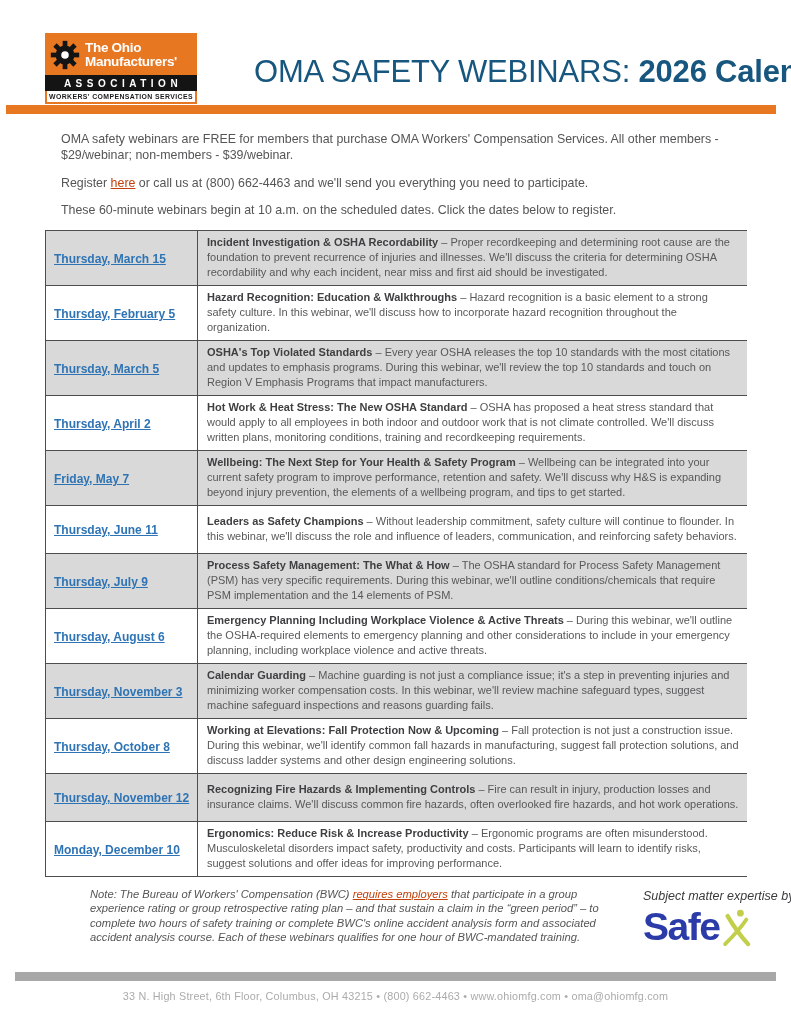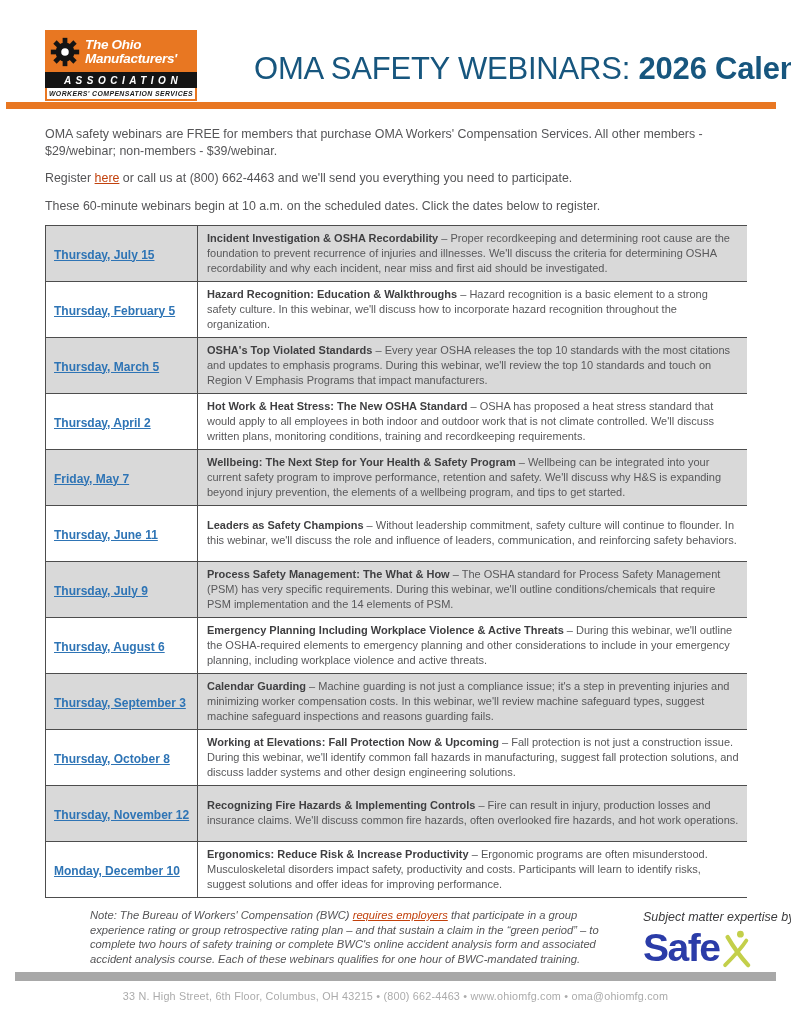--- a/index.html
+++ b/index.html
@@ -4,40 +4,40 @@
 <style>
   * { margin:0; padding:0; box-sizing:border-box; }
   html,body { background:#e8e8e8; }
   .page {
     width:791px; height:1024px; margin:0 auto; background:#ffffff;
     font-family:"Liberation Sans", sans-serif; color:#555557;
     position:relative; overflow:hidden; display:flex; flex-direction:column;
   }
   
   .header { padding:30px 45px 0 45px; display:flex; align-items:flex-end; height:104px; }
-  .oma-logo { width:152px; flex:0 0 152px;font-style:italic; }
+  .oma-logo { width:152px; flex:0 0 152px; }
   .logo-top { background:#E87722; display:flex; align-items:center; padding:3px 4px 2px 3px; height:42px; }
   .gear-wrap { width:34px; height:34px; flex:0 0 34px; margin-right:3px; }
   .logo-lines { color:#fff; font-weight:bold; font-size:13.5px; line-height:14px; letter-spacing:-0.3px; }
   .logo-assoc { background:#141414; color:#fff; text-align:center; font-size:10px; font-weight:bold; letter-spacing:4.5px; padding:3px 0 2px 4px; }
   .logo-tagline { background:#fff; border:2px solid #E87722; border-top:none; color:#1a1a1a; font-size:6.9px; font-weight:bold; text-align:center; letter-spacing:0.4px; padding:2px 0; }
   .doc-title { margin-left:57px; padding-bottom:14px; font-size:31px; color:#17567E; letter-spacing:-0.2px; white-space:nowrap; }
   .doc-title .t-bold { font-weight:bold; }
   .orange-rule { height:9px; background:#E87722; margin:1px 15px 0 6px; }
   
   .content { padding:17px 45px 0 45px; }
-  .intro p { font-size:12.4px; line-height:16.4px; margin-bottom:11px; color:#555557; }
+  .intro p { font-size:12.4px; line-height:16.4px; margin-bottom:11px; color:#555557;margin-left:16px; }
   a.doclink { color:#c2410c; text-decoration:underline; cursor:pointer; }
   
   table.webinar-table { border-collapse:collapse; width:702px; margin-top:3px; table-layout:fixed; }
   .webinar-table tr { border-top:1px solid #4d4d4d; border-bottom:1px solid #4d4d4d; }
   .webinar-table tr:nth-child(odd) { background:#D9D9D9; }
   .webinar-table td { vertical-align:middle; }
   td.cell-date { width:152px; border-left:1px solid #4d4d4d; border-right:1.5px solid #4d4d4d; padding:4px 4px 4px 8px; }
-  td.cell-desc { padding:4px 8px 5px 9px; height:56px; }
+  td.cell-desc { padding:4px 8px 5px 9px; height:48px; }
   a.date-link { color:#2E74B5; font-weight:bold; font-size:12px; text-decoration:underline; cursor:pointer; white-space:nowrap; }
   .cell-desc { font-size:11px; line-height:15px; color:#58585A; }
   .cell-desc b { color:#3F3F41; }
   
   .bottom { display:flex; padding:10px 45px 0 45px; }
   .bwc-note { width:525px; flex:0 0 525px; font-style:italic; font-size:11.2px; line-height:14.6px; color:#555557; }
   .safex-block { flex:1; text-align:left; padding-top:2px;margin-left:28px; }
   .safex-tagline { font-style:italic; font-size:12.5px; color:#3A3A3C; margin-bottom:4px; white-space:nowrap; }
   .safex-logo { display:inline-flex; align-items:flex-start; }
   .safex-word { font-size:39px; font-weight:bold; color:#2B3CA8; letter-spacing:-1.5px; line-height:40px; }
@@ -89,21 +89,21 @@
 
     <div class="intro">
       <p><span>OMA safety webinars are FREE for members that purchase OMA Workers' Compensation Services. All other members - $29/webinar; non-members - $39/webinar.</span></p>
       <p><span>Register </span><a class="doclink">here</a><span> or call us at (800) 662-4463 and we'll send you everything you need to participate.</span></p>
       <p><span>These 60-minute webinars begin at 10 a.m. on the scheduled dates. Click the dates below to register.</span></p>
     </div>
 
     <table class="webinar-table">
       <tbody>
         <tr>
-          <td class="cell-date"><a class="date-link">Thursday, July 15</a></td>
+          <td class="cell-date"><a class="date-link">Thursday, March 15</a></td>
           <td class="cell-desc"><b>Incident Investigation &amp; OSHA Recordability</b> <span>– Proper recordkeeping and determining root cause are the foundation to prevent recurrence of injuries and illnesses. We'll discuss the criteria for determining OSHA recordability and why each incident, near miss and first aid should be investigated.</span></td>
         </tr>
         <tr>
           <td class="cell-date"><a class="date-link">Thursday, February 5</a></td>
           <td class="cell-desc"><b>Hazard Recognition: Education &amp; Walkthroughs</b> <span>– Hazard recognition is a basic element to a strong safety culture. In this webinar, we'll discuss how to incorporate hazard recognition throughout the organization.</span></td>
         </tr>
         <tr>
           <td class="cell-date"><a class="date-link">Thursday, March 5</a></td>
           <td class="cell-desc"><b>OSHA's Top Violated Standards</b> <span>– Every year OSHA releases the top 10 standards with the most citations and updates to emphasis programs. During this webinar, we'll review the top 10 standards and touch on Region V Emphasis Programs that impact manufacturers.</span></td>
         </tr>
@@ -121,21 +121,21 @@
         </tr>
         <tr>
           <td class="cell-date"><a class="date-link">Thursday, July 9</a></td>
           <td class="cell-desc"><b>Process Safety Management: The What &amp; How</b> <span>– The OSHA standard for Process Safety Management (PSM) has very specific requirements. During this webinar, we'll outline conditions/chemicals that require PSM implementation and the 14 elements of PSM.</span></td>
         </tr>
         <tr>
           <td class="cell-date"><a class="date-link">Thursday, August 6</a></td>
           <td class="cell-desc"><b>Emergency Planning Including Workplace Violence &amp; Active Threats</b> <span>– During this webinar, we'll outline the OSHA-required elements to emergency planning and other considerations to include in your emergency planning, including workplace violence and active threats.</span></td>
         </tr>
         <tr>
-          <td class="cell-date"><a class="date-link">Thursday, September 3</a></td>
+          <td class="cell-date"><a class="date-link">Thursday, November 3</a></td>
           <td class="cell-desc"><b>Calendar Guarding</b> <span>– Machine guarding is not just a compliance issue; it's a step in preventing injuries and minimizing worker compensation costs. In this webinar, we'll review machine safeguard types, suggest machine safeguard inspections and reasons guarding fails.</span></td>
         </tr>
         <tr>
           <td class="cell-date"><a class="date-link">Thursday, October 8</a></td>
           <td class="cell-desc"><b>Working at Elevations: Fall Protection Now &amp; Upcoming</b> <span>– Fall protection is not just a construction issue. During this webinar, we'll identify common fall hazards in manufacturing, suggest fall protection solutions, and discuss ladder systems and other design engineering solutions.</span></td>
         </tr>
         <tr>
           <td class="cell-date"><a class="date-link">Thursday, November 12</a></td>
           <td class="cell-desc"><b>Recognizing Fire Hazards &amp; Implementing Controls</b> <span>– Fire can result in injury, production losses and insurance claims. We'll discuss common fire hazards, often overlooked fire hazards, and hot work operations.</span></td>
         </tr>

